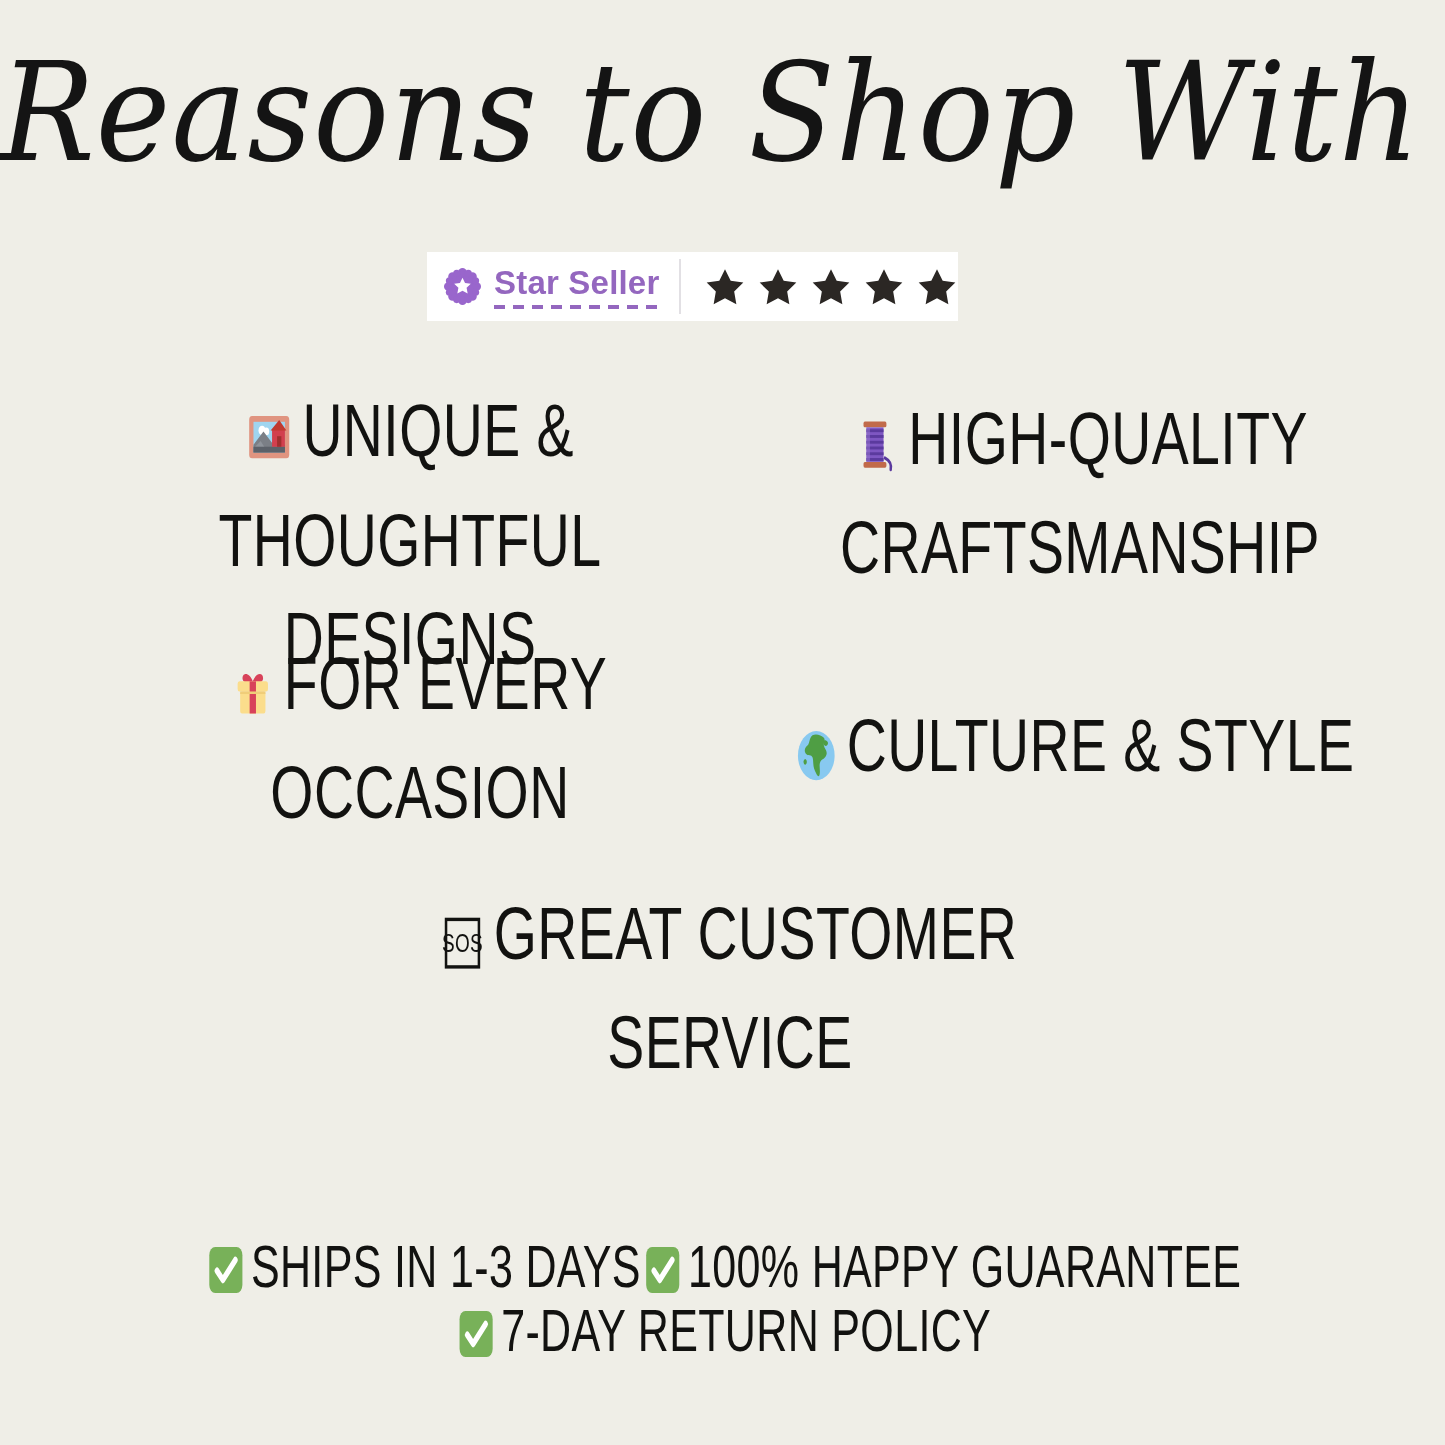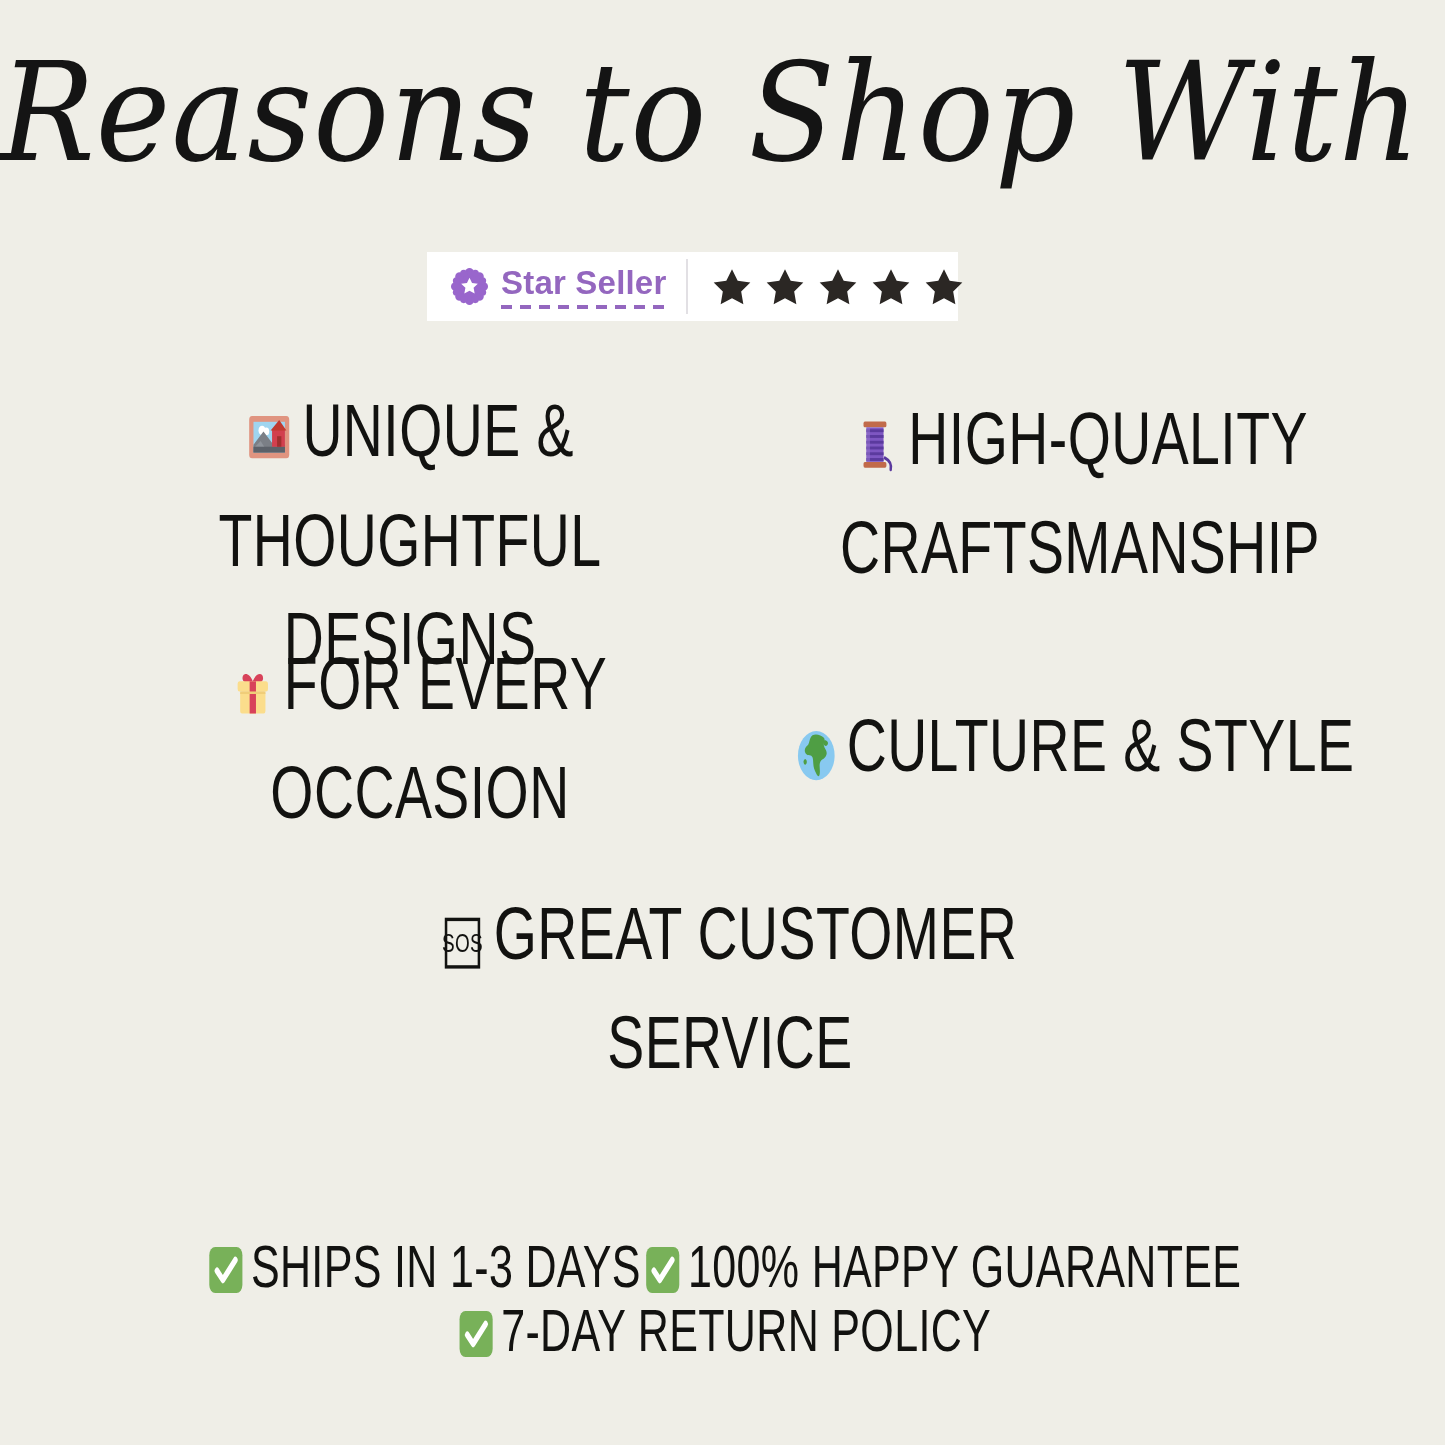--- a/index.html
+++ b/index.html
@@ -49,21 +49,21 @@
     top: 252px;
     width: 531px;
     height: 69px;
     background: #ffffff;
     display: flex;
     align-items: center;
   }
   .badge-left {
     display: flex;
     align-items: center;
-    padding-left: 24px;
+    padding-left: 17px;
     height: 100%;
     box-sizing: border-box;
   }
   .rosette {
     width: 37px;
     height: 37px;
     flex: 0 0 auto;
     margin-right: 13px;
   }
   .ss-text-block {

